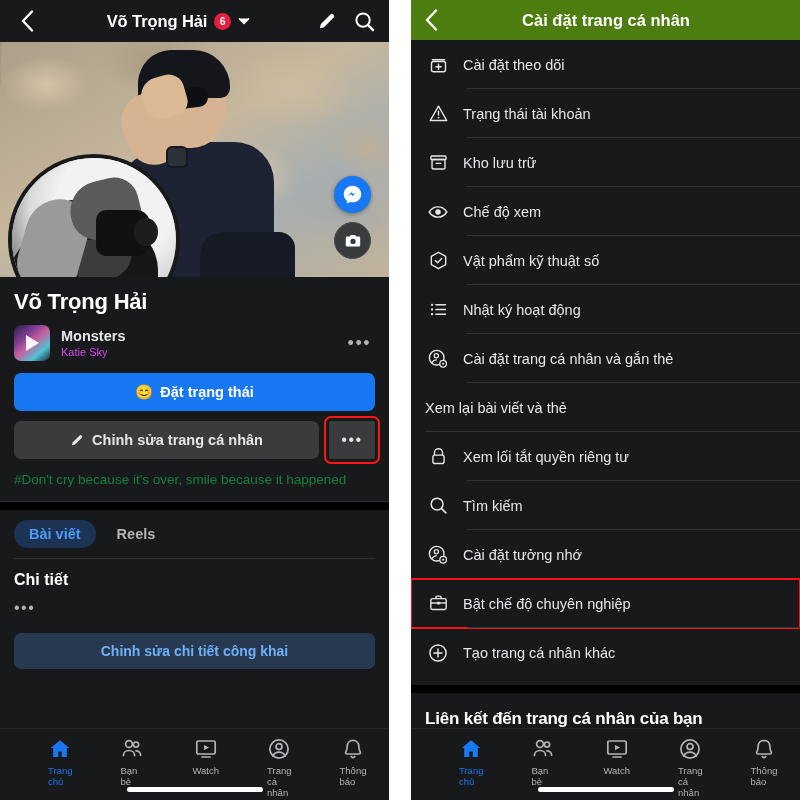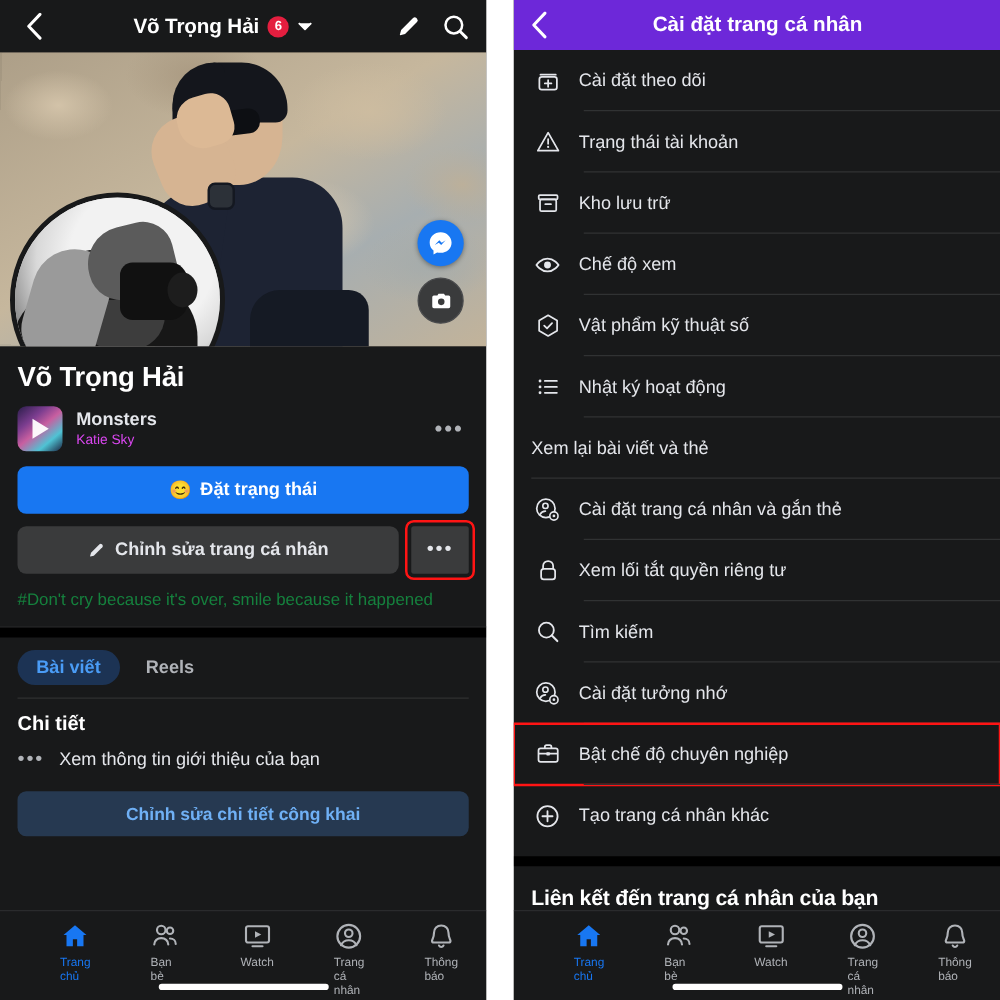--- a/index.html
+++ b/index.html
@@ -215,21 +215,21 @@
     width: 24px; height: 24px; border-radius:50%; position:relative;
     background: radial-gradient(circle at 55% 35%, #e8e8e8 0 38%, #9a9a9a 60%, #1d1d1d 100%);
   }
   .nav-avatar:after{
     content:""; position:absolute; right:-3px; bottom:-2px; width:13px;height:13px;border-radius:50%;
     background:#4a4b4d; border:1.5px solid #18191a;
   }
 
   
   .rtopbar {
-    height: 40px; display:flex; align-items:center; padding: 0 14px; background:#6d28d9;
+    height: 40px; display:flex; align-items:center; padding: 0 14px; background:#4d7c0f;
   }
   .rtopbar .rtitle { flex:1; text-align:center; font-size:16.5px; font-weight:bold; color:#fff; margin-left:-12px;}
   .slist { padding: 0; }
   .srow {
     display:flex; align-items:center; gap: 12px;
     padding: 0 14px; height: 49px; position: relative;
   }
   .srow .sicon { width: 26px; display:flex; align-items:center; justify-content:center; flex:none; }
   .srow .slabel { font-size: 14.5px; color:#e4e6eb; }
   .srow.noicon .slabel { padding-left: 0; }
@@ -361,21 +361,20 @@
 
     <div class="tabs">
       <div class="tab active">Bài viết</div>
       <div class="tab">Reels</div>
     </div>
     <div class="thin-line"></div>
 
     <div class="section-title">Chi tiết</div>
     <div class="detail-row">
       <span class="dots">•••</span>
-      <span class="txt">Xem thông tin giới thiệu của bạn</span>
     </div>
     <div class="public-btn">Chỉnh sửa chi tiết công khai</div>
 
     <div class="scroll-hint"></div>
 
     <div class="bottomnav">
       <div class="nav-item active">
         <svg width="24" height="24" viewBox="0 0 24 24">
             <path d="M12 3.2L2.8 11h2.4v9h5.1v-5.6h3.4V20h5.1v-9h2.4z" fill="#1877f2"></path>
           </svg>
@@ -497,42 +496,42 @@
       <div class="srow">
         <span class="sicon">
           <svg width="21" height="21" viewBox="0 0 24 24">
               <circle cx="4.6" cy="6.6" r="1.3" fill="#e4e6eb"></circle>
               <circle cx="4.6" cy="12" r="1.3" fill="#e4e6eb"></circle>
               <circle cx="4.6" cy="17.4" r="1.3" fill="#e4e6eb"></circle>
               <path d="M9 6.6h11M9 12h11M9 17.4h11" stroke="#e4e6eb" stroke-width="1.6" stroke-linecap="round"></path>
             </svg>
         </span>
         <span class="slabel">Nhật ký hoạt động</span>
-        <span class="divider"></span>
-      </div>
-
-      <div class="srow noicon">
-        <span class="slabel">Xem lại bài viết và thẻ</span>
         <span class="divider"></span>
       </div>
 
       <div class="srow">
         <span class="sicon">
           <svg width="22" height="22" viewBox="0 0 24 24">
               <circle cx="10.6" cy="10.6" r="8" fill="none" stroke="#e4e6eb" stroke-width="1.5"></circle>
               <circle cx="10.2" cy="8.4" r="2.3" fill="none" stroke="#e4e6eb" stroke-width="1.4"></circle>
               <path d="M5.6 15.8c.9-1.8 2.6-2.8 4.6-2.8" fill="none" stroke="#e4e6eb" stroke-width="1.4" stroke-linecap="round"></path>
               <circle cx="17.6" cy="17.2" r="3.6" fill="#18191a" stroke="#e4e6eb" stroke-width="1.4"></circle>
               <circle cx="17.6" cy="17.2" r="1.2" fill="#e4e6eb"></circle>
             </svg>
         </span>
         <span class="slabel">Cài đặt trang cá nhân và gắn thẻ</span>
         <span class="divider"></span>
       </div>
 
+      <div class="srow noicon">
+        <span class="slabel">Xem lại bài viết và thẻ</span>
+        <span class="divider"></span>
+      </div>
+
       <div class="srow">
         <span class="sicon">
           <svg width="21" height="21" viewBox="0 0 24 24">
               <path d="M7.4 10.4V7.8a4.6 4.6 0 0 1 9.2 0v2.6" fill="none" stroke="#e4e6eb" stroke-width="1.6"></path>
               <rect x="5.6" y="10.4" width="12.8" height="9.6" rx="2.4" fill="none" stroke="#e4e6eb" stroke-width="1.6"></rect>
             </svg>
         </span>
         <span class="slabel">Xem lối tắt quyền riêng tư</span>
         <span class="divider"></span>
       </div>

